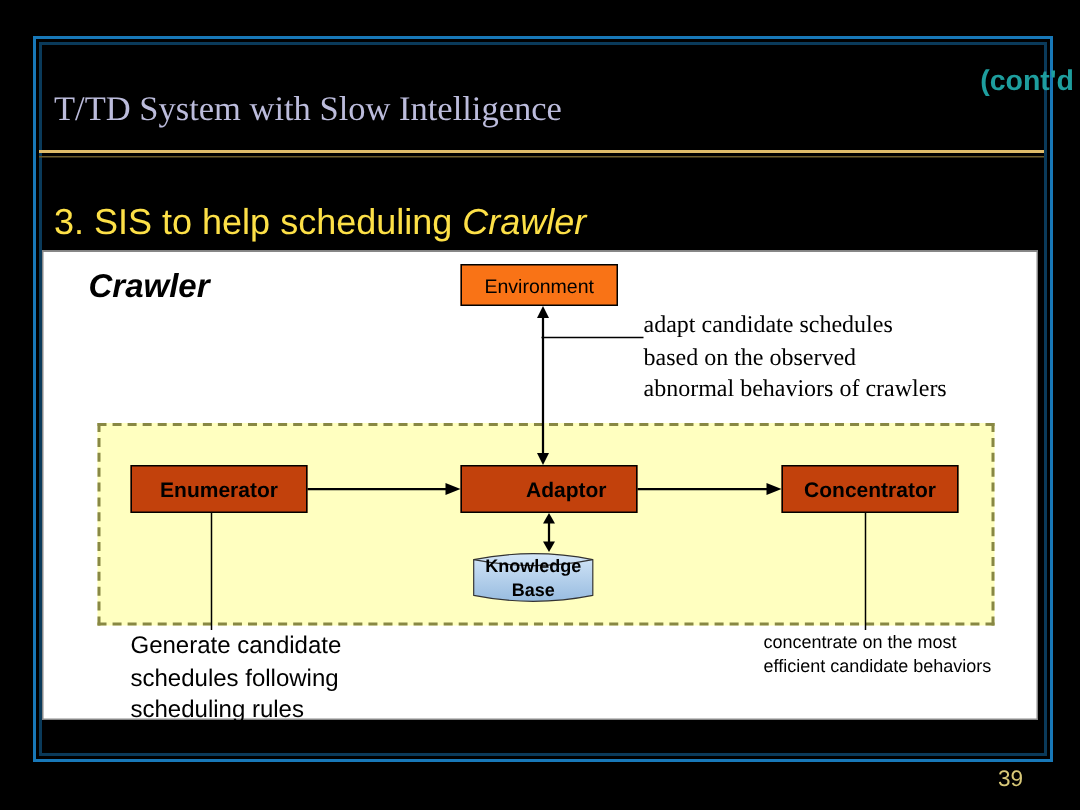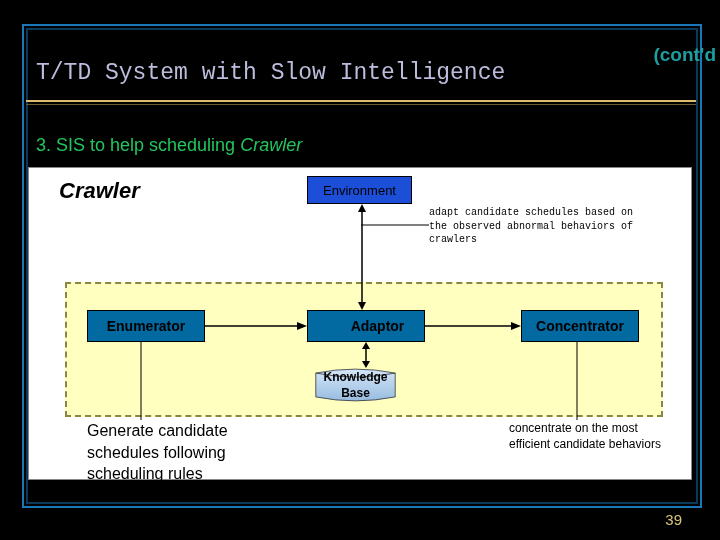--- a/index.html
+++ b/index.html
@@ -35,21 +35,21 @@
     font-weight: bold;
     font-size: 19px;
     margin-top: 12px;
   }
   .title {
     position: absolute;
     top: 60px;
     left: 36px;
     color: #bcbcdc;
     font-size: 23px;
-    font-family: Liberation Mono, monospace;
+    font-family: Liberation Serif, serif;
   }
   .title-underline {
     position: absolute;
     top: 100px;
     left: 26px;
     right: 24px;
     height: 2px;
     background: #e0bc6a;
   }
   .title-underline2 {
@@ -57,22 +57,22 @@
     top: 104px;
     left: 26px;
     right: 24px;
     height: 1px;
     background: #6a5a2a;
   }
   .subtitle {
     position: absolute;
     top: 135px;
     left: 36px;
-    color: #22c55e;
-    font-size: 18px;
+    color: #fde047;
+    font-size: 24px;
   }
   .subtitle em { font-style: italic; }
   .diagram-area {
     position: absolute;
     top: 167px;
     left: 28px;
     width: 664px;
     height: 313px;
     background: #fff;
     border: 1px solid #888;
@@ -87,51 +87,51 @@
     font-size: 22px;
     color: #000;
   }
   .env-box {
     position: absolute;
     top: 8px;
     left: 278px;
     width: 105px;
     height: 28px;
     border: 1px solid #000;
-    background: #1d4ed8;
+    background: #f97316;
     display: flex;
     align-items: center;
     justify-content: center;
     font-size: 13px;
     font-family: Arial, sans-serif;
   }
   .env-note {
     position: absolute;
     top: 38px;
     left: 400px;
     width: 205px;
-    font-size: 10px;
+    font-size: 16px;
     line-height: 1.35;
-    font-family: Liberation Mono, monospace;
+    font-family: Liberation Serif, serif;
     color: #000;
   }
   .dashed-box {
     position: absolute;
     top: 114px;
     left: 36px;
     width: 598px;
     height: 135px;
     border: 2px dashed #888844;
     background: #ffffc0;
   }
   .comp-box {
     position: absolute;
     width: 118px;
     height: 32px;
-    background: #0369a1;
+    background: #c2410c;
     border: 1px solid #000;
     display: flex;
     align-items: center;
     justify-content: center;
     font-weight: bold;
     font-size: 14px;
     font-family: Arial, sans-serif;
   }
   .enum { top: 142px; left: 58px; }
   .adapt { top: 142px; left: 278px; padding-left: 23px; }

